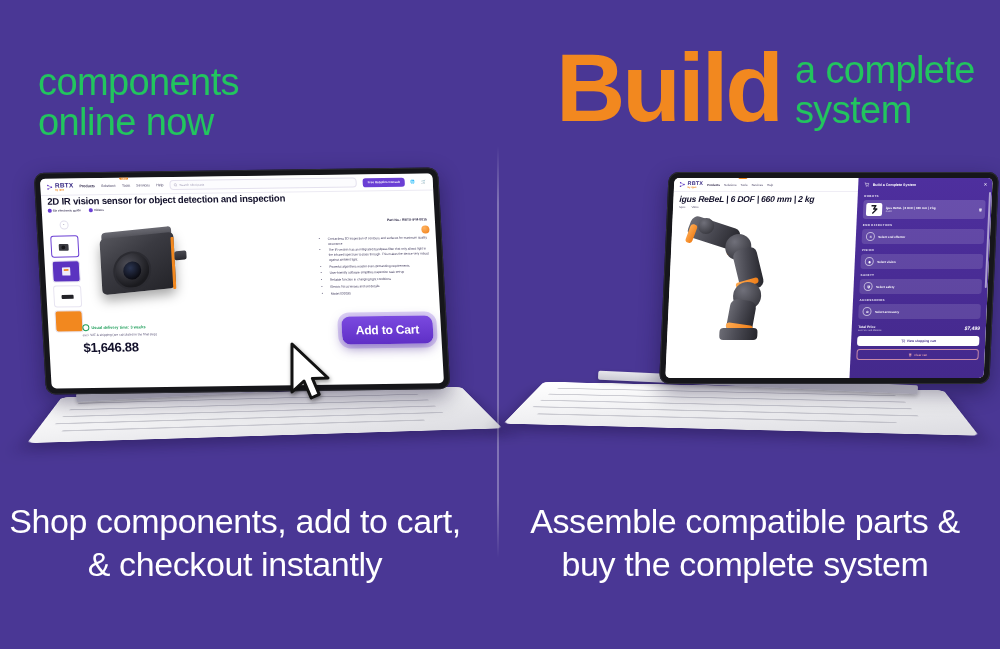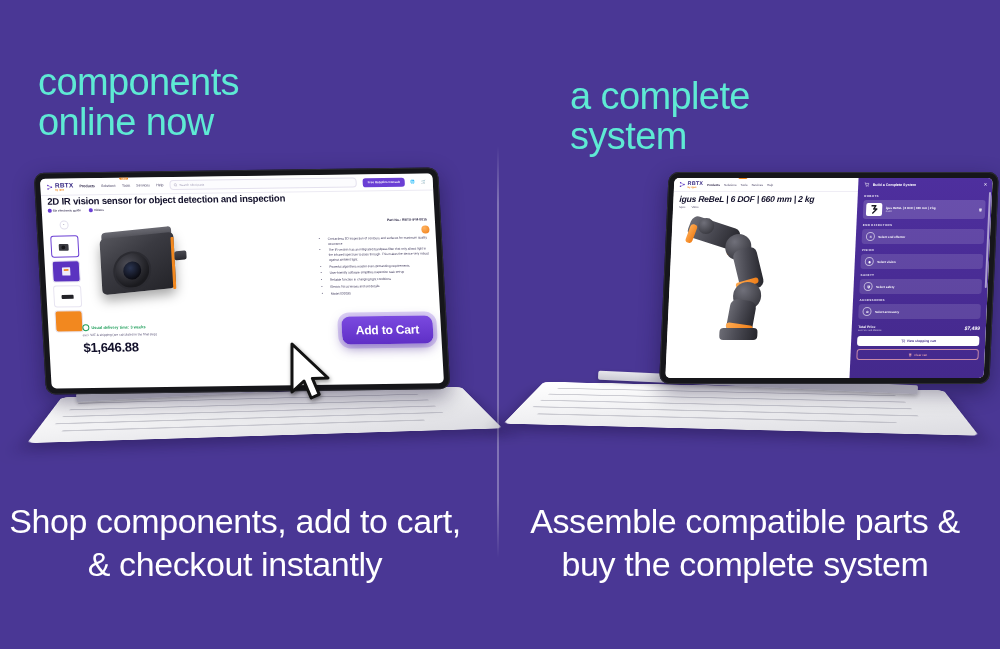--- a/index.html
+++ b/index.html
@@ -17,27 +17,27 @@
     background:linear-gradient(to bottom,rgba(255,255,255,0),rgba(255,255,255,.30) 14%,rgba(255,255,255,.30) 86%,rgba(255,255,255,0));
   }
 
   
   .headline{position:absolute;display:flex;align-items:flex-start;}
   .hl-big{
     color:#f2881f;font-weight:700;font-size:96px;line-height:.96;
     letter-spacing:-3px;
   }
   .hl-sub{
-    color:#5eead4;font-weight:400;font-size:38px;line-height:1.06;
+    color:#22c55e;font-weight:400;font-size:38px;line-height:1.06;
     letter-spacing:-.6px;white-space:pre-line;
   }
   #headline-left{left:24px;top:42px;}
   #headline-left .hl-sub{margin-left:14px;margin-top:20px;}
   #headline-right{left:556px;top:42px;}
-  #headline-right .hl-sub{margin-left:14px;margin-top:34px;}
+  #headline-right .hl-sub{margin-left:14px;margin-top:8px;}
 
   
   .caption{
     position:absolute;color:#fff;font-size:34px;line-height:1.26;
     text-align:center;letter-spacing:-.4px;white-space:pre-line;font-weight:400;
   }
   #caption-left{left:0;top:500px;width:470px;}
   #caption-right{left:510px;top:500px;width:470px;}
 
   
@@ -253,20 +253,21 @@
 <div class="stage">
 
   <div class="divider"></div>
 
   <div class="headline" id="headline-left">
     <div class="hl-sub">components
 online now</div>
   </div>
 
   <div class="headline" id="headline-right">
+    <div class="hl-big">Build</div>
     <div class="hl-sub">a complete
 system</div>
   </div>
 
   <div class="tablet" id="tablet-left" style="left:18px;top:170px;width:470px;height:300px;">
 
     <div class="kb" style="left:48px;top:222px;width:400px;height:78px;
                 transform:perspective(430px) rotateX(62deg) rotateZ(-3.2deg);transform-origin:50% 0%;">
       <div class="kb-inner">
         <div class="keyrow" style="left:20px;top:12px;width:330px;"></div>

